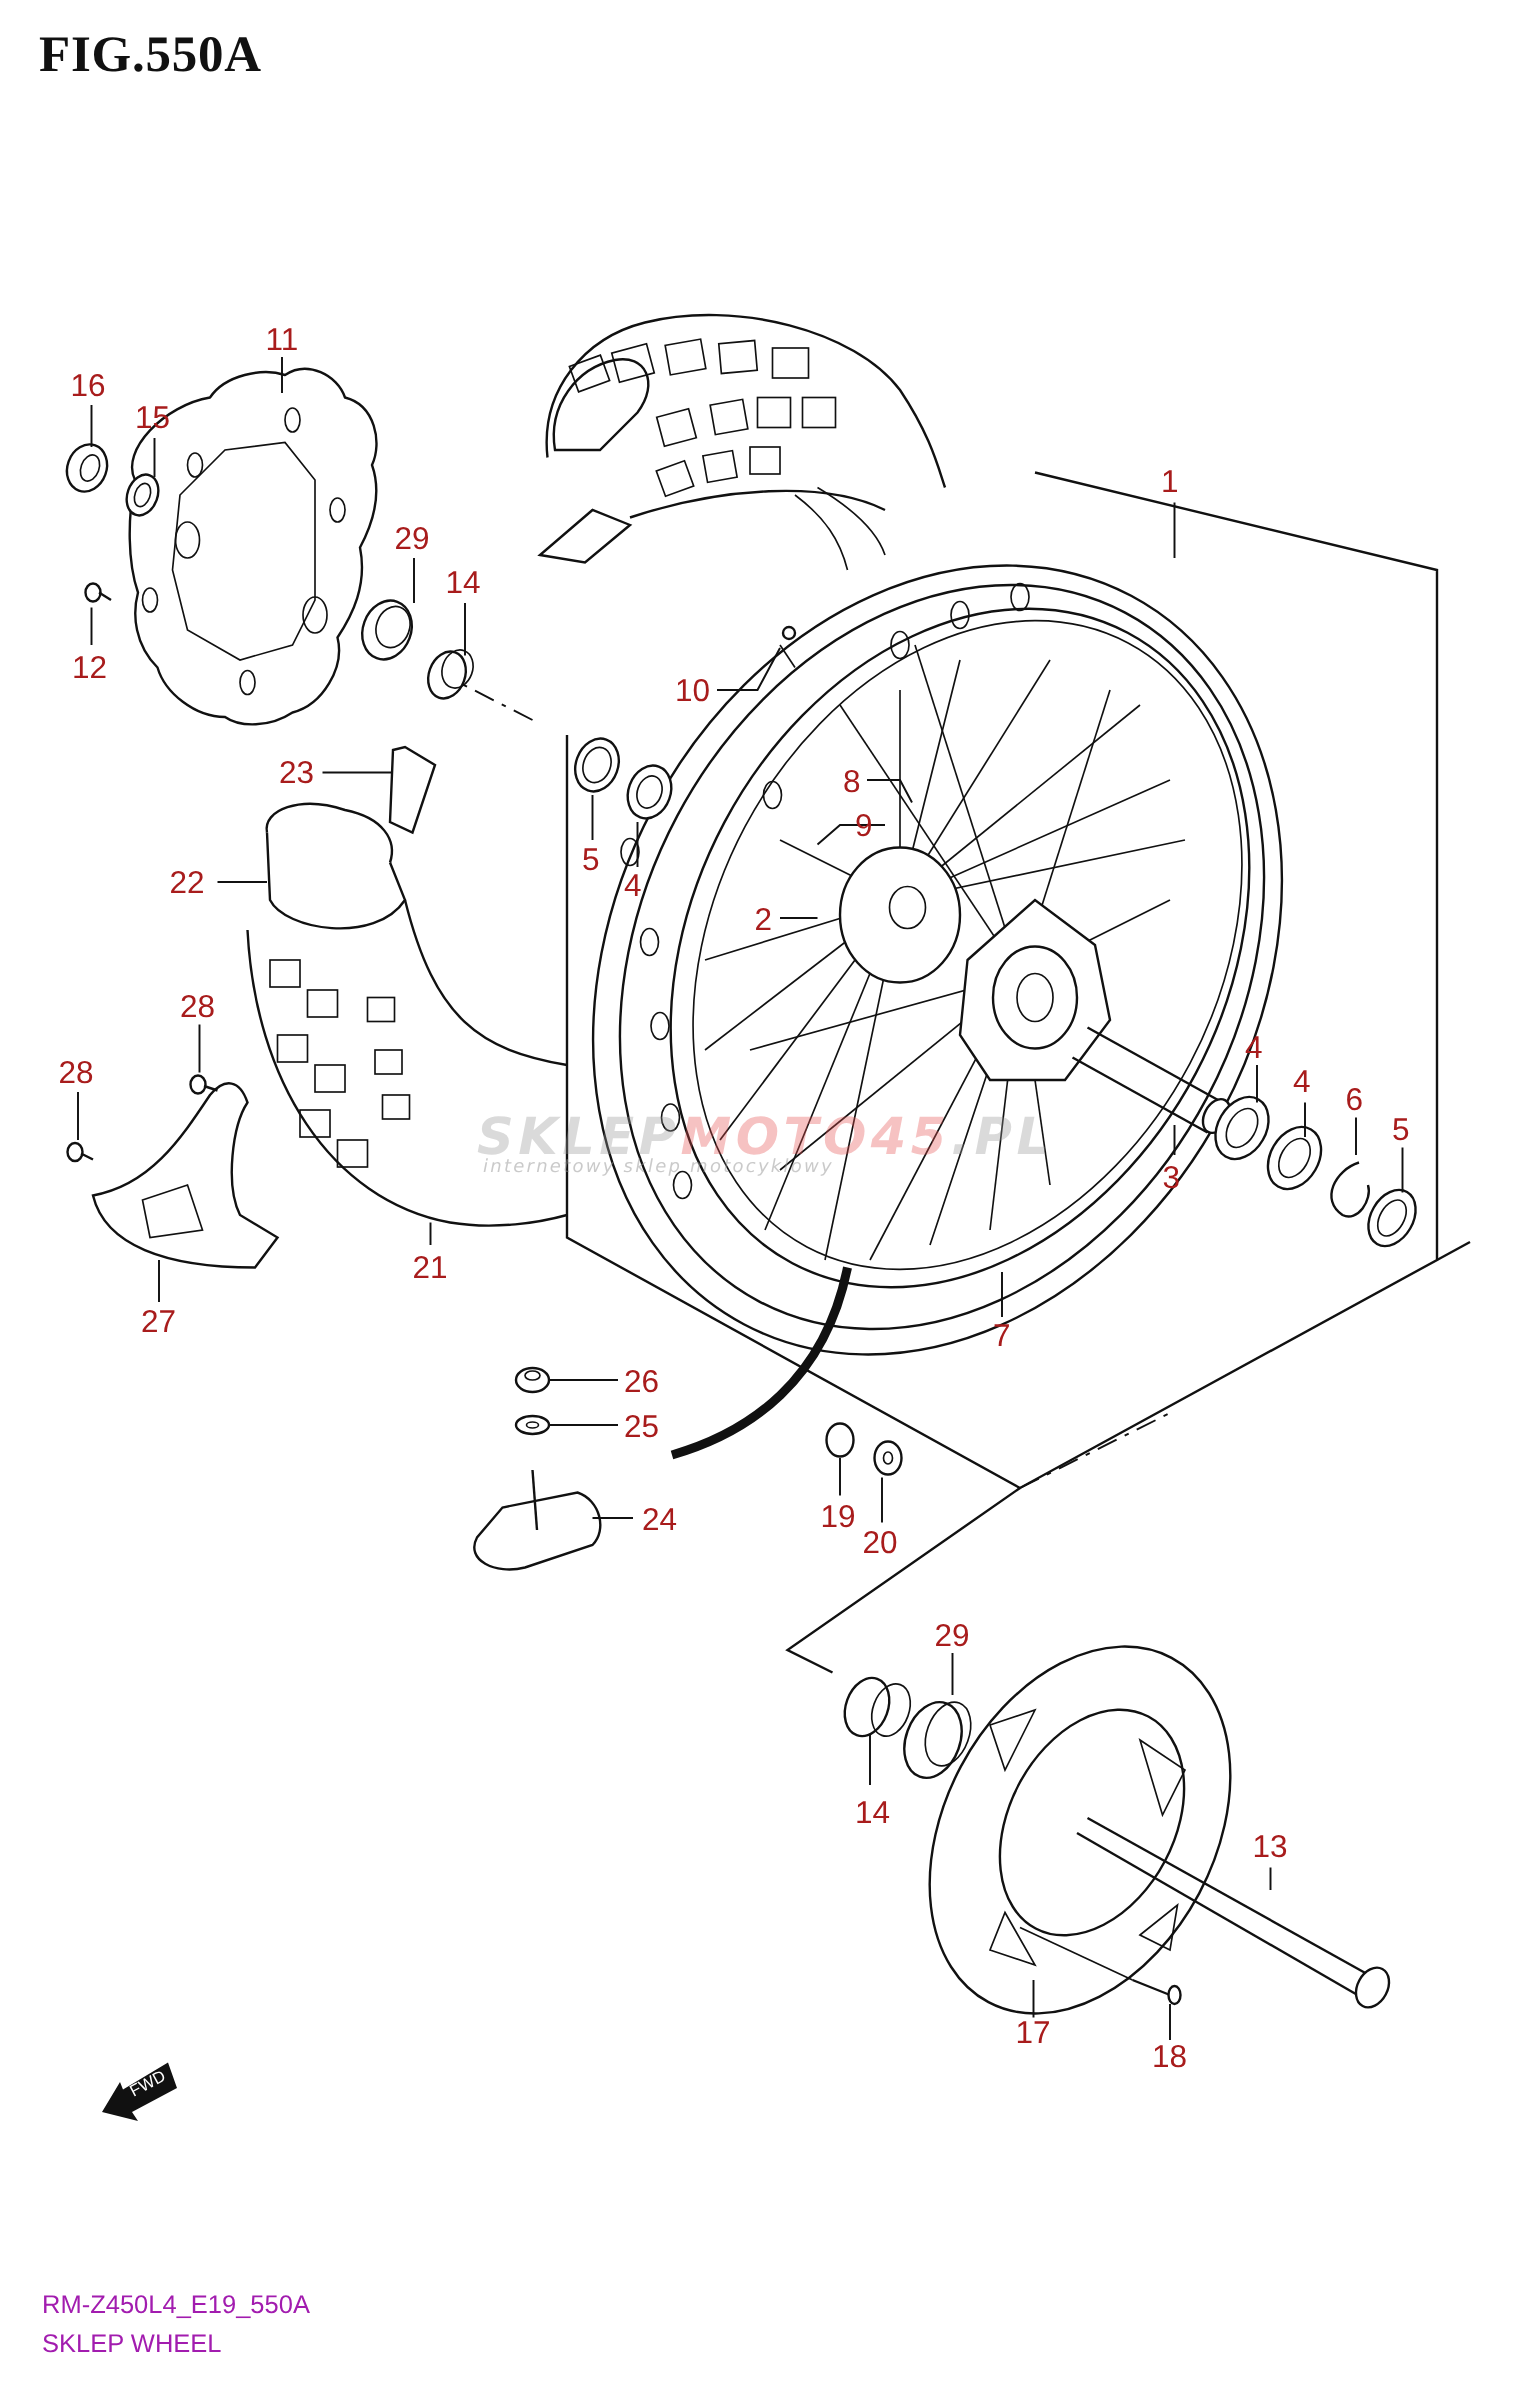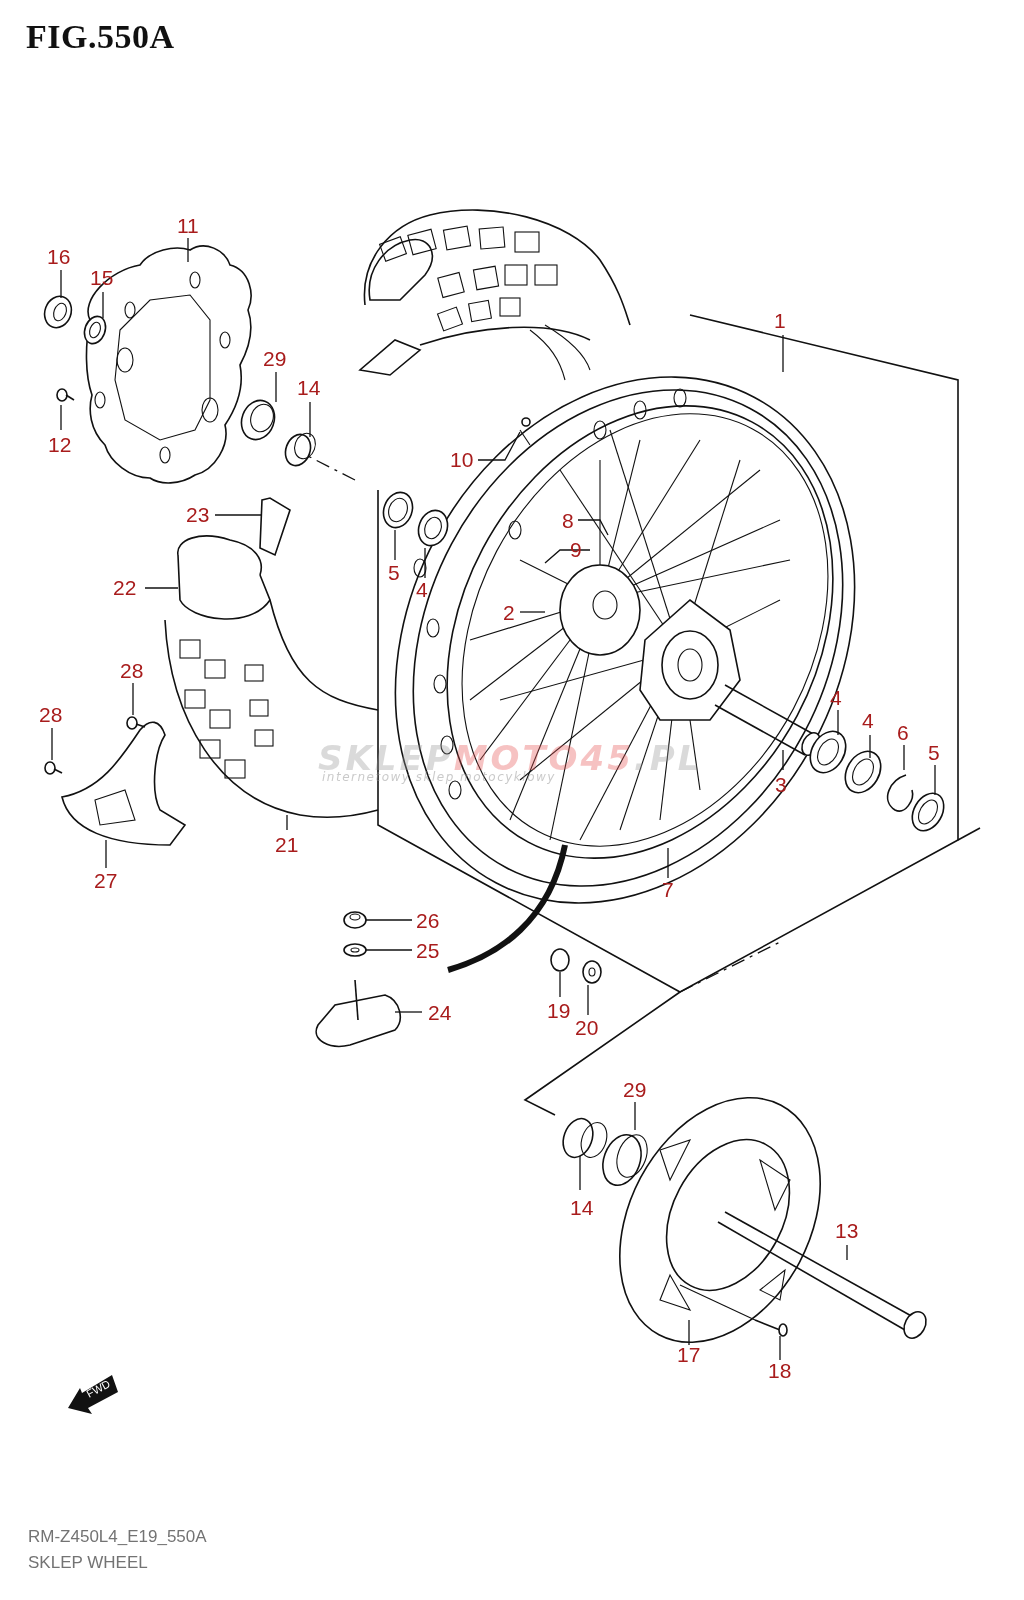--- a/index.html
+++ b/index.html
@@ -5,21 +5,21 @@
   html, body { margin: 0; padding: 0; background: #ffffff; }
   body { width: 1024px; height: 1600px; position: relative; overflow: hidden; font-family: "Liberation Sans", sans-serif; }
   #fig-title { position: absolute; left: 26px; top: 18px; font-family: Liberation Serif, serif; font-weight: bold; font-size: 34px; color: #111; letter-spacing: 0.5px; }
   #diagram { position: absolute; left: 0; top: 0; width: 1024px; height: 1600px; }
   .part-label { font-family: "Liberation Sans", sans-serif; font-size: 21px; fill: #a81c1c; }
   .ln { stroke: #111; stroke-width: 1.6; fill: none; }
   .lnw { stroke: #111; stroke-width: 1.6; fill: #fff; }
   .thin { stroke: #111; stroke-width: 1.1; fill: none; }
   .leader { stroke: #111; stroke-width: 1.3; fill: none; }
   .dash { stroke: #111; stroke-width: 1.3; fill: none; stroke-dasharray: 14 6 3 6; }
-  #footer { position: absolute; left: 28px; top: 1524px; font-family: "Liberation Sans", sans-serif; font-size: 17px; color: #737373; line-height: 26px; }
+  #footer { position: absolute; left: 28px; top: 1524px; font-family: "Liberation Sans", sans-serif; font-size: 17px; color: #a21caf; line-height: 26px; }
   #watermark { position: absolute; left: 318px; top: 738px; font-family: "DejaVu Sans", sans-serif; font-style: italic; font-weight: bold; font-size: 34px; color: rgba(150,150,150,0.35); letter-spacing: 3px; text-align: center; }
   #watermark .accent { color: rgba(230,80,80,0.35); }
   #watermark-sub { position: absolute; left: 322px; top: 770px; font-family: "DejaVu Sans", sans-serif; font-style: italic; font-size: 12px; color: rgba(150,150,150,0.5); letter-spacing: 1.5px; }
 </style>
 </head>
 <body>
 
 <div id="fig-title">FIG.550A</div>
 
 <svg id="diagram" viewBox="0 0 1024 1600" xmlns="http://www.w3.org/2000/svg">

